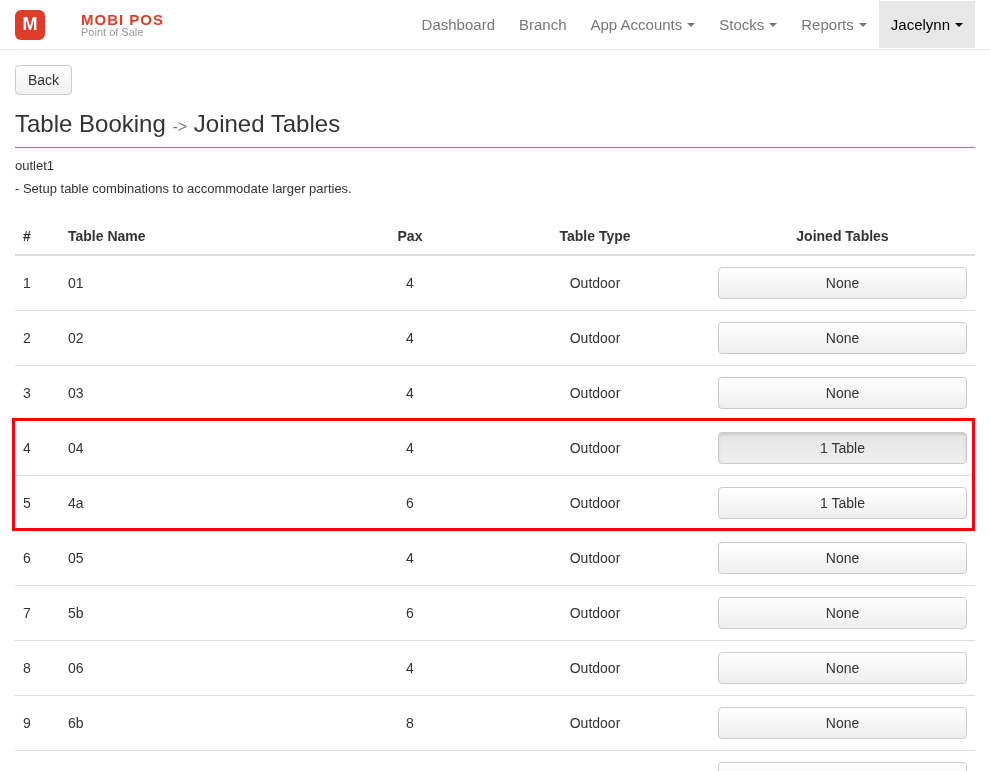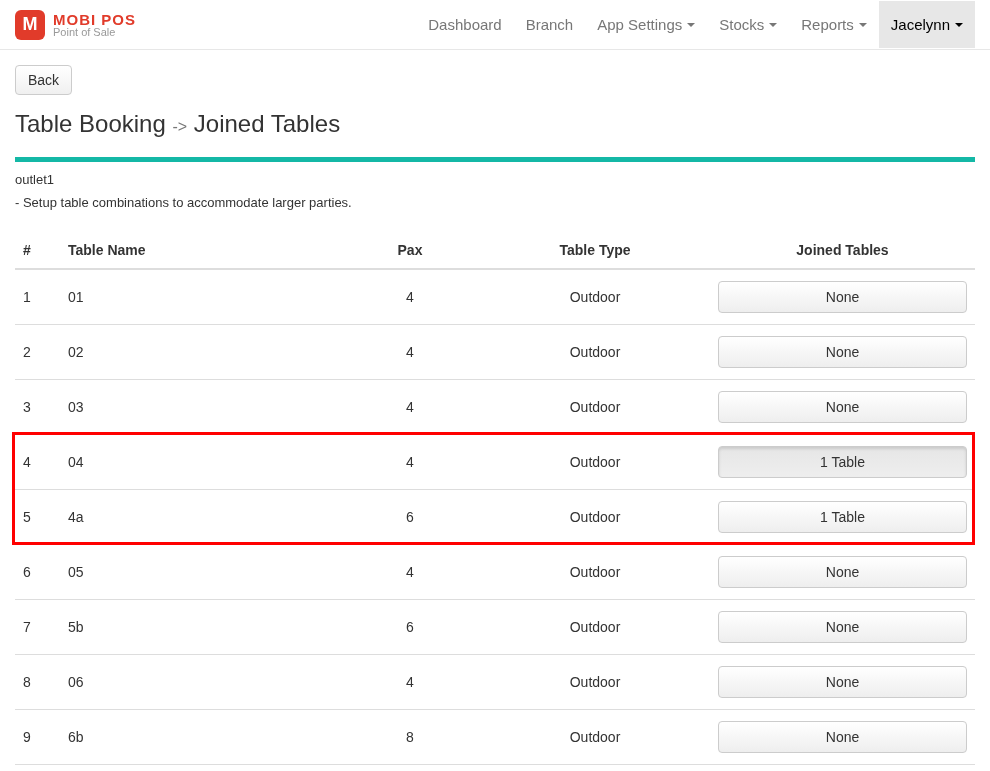--- a/index.html
+++ b/index.html
@@ -1,29 +1,29 @@
 <!DOCTYPE html>
 <html><head>
 <meta charset="utf-8">
 <style>
 * { box-sizing: border-box; margin: 0; padding: 0; }
 body { font-family: "Helvetica Neue", Helvetica, Arial, sans-serif; font-size: 14px; color: #333; background: #fff; }
 .navbar { display: flex; align-items: center; border-bottom: 1px solid #e7e7e7; padding: 0 15px; height: 50px; }
 .brand { display: flex; align-items: center; margin-right: auto; }
 .brand-icon { width: 30px; height: 30px; background: #e13b2a; border-radius: 6px; display: flex; align-items: center; justify-content: center; color: #fff; font-weight: bold; font-size: 18px; margin-right: 8px; }
-.brand-text { display: flex; flex-direction: column; line-height: 1; }
+.brand-text { display: flex; flex-direction: column; line-height: 1; margin-left: 28px; }
 .brand-title { color: #e13b2a; font-weight: bold; font-size: 15px; letter-spacing: 1px; }
 .brand-sub { color: #999; font-size: 11px; }
 .nav { display: flex; list-style: none; }
 .nav-item { padding: 15px 12px; color: #777; cursor: pointer; display: flex; align-items: center; font-size: 15px; }
 .nav-item.active { background: #e7e7e7; color: #000000; }
 .caret { display: inline-block; width: 0; height: 0; margin-left: 5px; vertical-align: middle; border-top: 4px solid; border-right: 4px solid transparent; border-left: 4px solid transparent; }
 .container { padding: 15px; }
 .back-btn { display: inline-block; padding: 6px 12px; margin-bottom: 15px; font-size: 14px; color: #333; background: linear-gradient(#fff, #f0f0f0); border: 1px solid #ccc; border-radius: 4px; cursor: pointer; }
-.page-title { font-size: 24px; font-weight: 400; margin-bottom: 10px; padding-bottom: 19px; border-bottom: 5px solid #14b8a6; color: #333; }
+.page-title { font-size: 24px; font-weight: 400; margin-bottom: 10px; padding-bottom: 9px; border-bottom: 1px solid #14b8a6; color: #333; }
 .page-title .arrow { color: #777; font-size: 16px; }
 .outlet { font-size: 13px; color: #333; margin-bottom: 8px; }
 .description { font-size: 13px; color: #333; margin-bottom: 22px; }
 .table { width: 100%; border-collapse: collapse; }
 .table th { text-align: left; padding: 10px 8px; border-bottom: 2px solid #ddd; font-weight: bold; font-size: 14px; }
 .table th.center { text-align: center; }
 .table td { padding: 11px 8px; border-top: 1px solid #ddd; font-size: 14px; vertical-align: middle; }
 .table td.center { text-align: center; }
 .col-num { width: 45px; }
 .col-name { width: 280px; }
@@ -42,21 +42,21 @@
     <div class="brand-icon">M</div>
     <div class="brand-text">
       <span class="brand-title">MOBI POS</span>
       <span class="brand-sub">Point of Sale</span>
     </div>
   </div>
   <ul class="nav">
     <li class="nav-item">Dashboard</li>
     <li class="nav-item">Branch</li>
     <li class="nav-item">
-        <span>App Settings</span>
+        <span>App Accounts</span>
         <span class="caret"></span>
       </li>
     <li class="nav-item">
         <span>Stocks</span>
         <span class="caret"></span>
       </li>
     <li class="nav-item">
         <span>Reports</span>
         <span class="caret"></span>
       </li>

